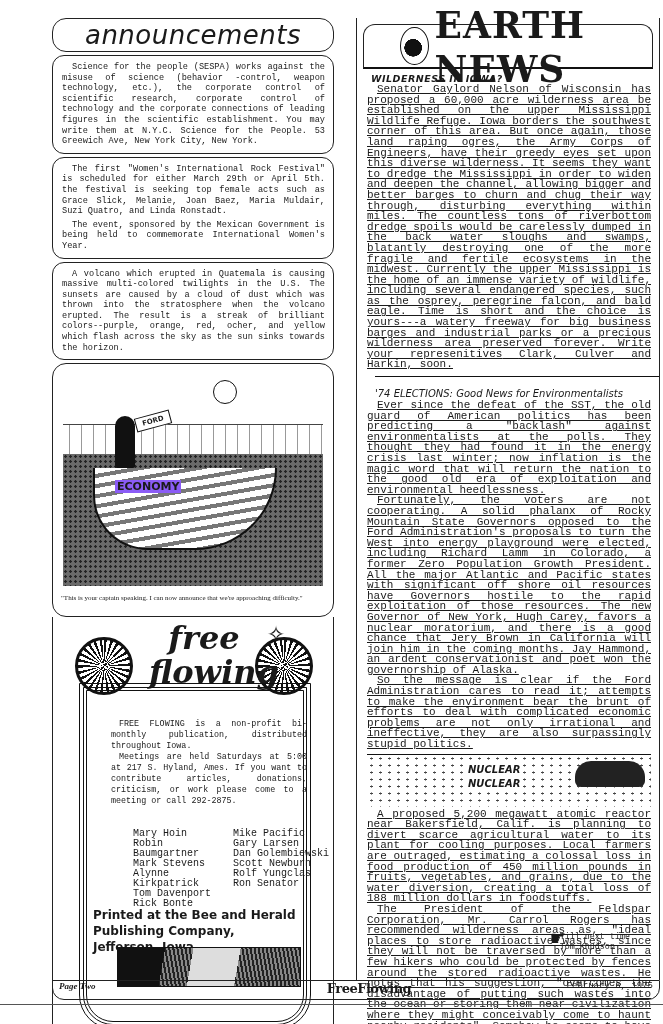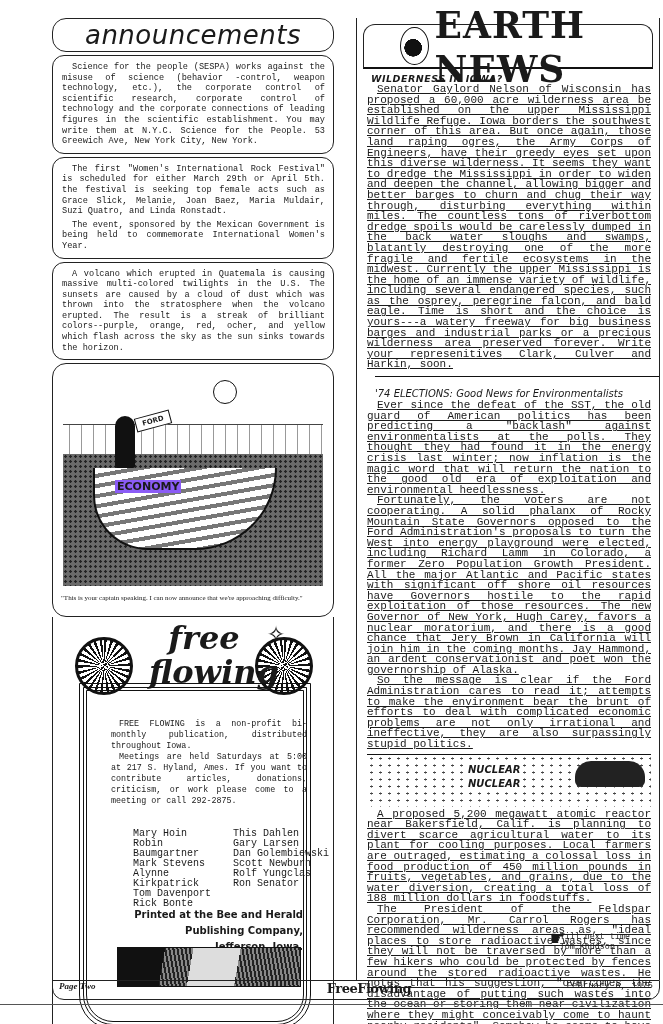--- a/index.html
+++ b/index.html
@@ -26,21 +26,21 @@
   .ff-frame{position:absolute;left:30px;right:26px;top:70px;bottom:14px;border:4px double #111;border-radius:0 0 30px 30px;outline:1.5px solid #111;outline-offset:3px;}
   .ff-title{position:absolute;left:96px;top:4px;font-family:"DejaVu Serif",serif;font-style:italic;font-weight:bold;font-size:32px;line-height:34px;text-align:center;width:110px;}
   .ff-star{position:absolute;left:214px;top:2px;font-size:30px;line-height:30px;}
   .fan{position:absolute;top:20px;width:52px;height:52px;border:3px solid #111;border-radius:50%;background:repeating-conic-gradient(#111 0 6deg,#fff 6deg 14deg);}
   .fan.l{left:22px;}
   .fan.r{right:20px;}
   .ff-text{position:absolute;left:58px;top:102px;width:196px;font-size:8.4px;line-height:11px;text-align:justify;}
   .ff-text p{margin:0;text-indent:8px;}
   .staff{position:absolute;left:80px;top:212px;width:200px;display:flex;font-size:10px;line-height:10px;}
   .staff ul{list-style:none;margin:0;padding:0;width:50%;}
-  .printed{position:absolute;left:40px;right:30px;top:290px;text-align:right;font-family:"DejaVu Sans",sans-serif;font-size:10px;font-weight:bold;line-height:16px;}
+  .printed{position:absolute;left:40px;right:30px;top:290px;text-align:left;font-family:"DejaVu Sans",sans-serif;font-size:12px;font-weight:bold;line-height:16px;}
   .ff-photo{position:absolute;left:64px;top:330px;width:182px;height:38px;background:#333;background-image:linear-gradient(100deg,#111 0 25%,transparent 25% 40%,#ddd 40% 65%,transparent 65%),repeating-linear-gradient(80deg,#222 0 2px,#888 2px 4px);border:1px solid #111;}
   .earth-head{margin:6px 6px 0 6px;height:42px;border:1.6px solid #222;border-radius:12px 12px 0 0;display:flex;align-items:center;border-bottom:2px solid #111;padding-left:32px;}
   .globe{width:36px;height:36px;border-radius:50%;border:1.5px solid #111;margin-left:4px;background:radial-gradient(circle at 45% 55%,#111 0 35%,#fff 36%);}
   .earth-title{font-family:"DejaVu Serif",serif;font-weight:bold;font-size:36px;letter-spacing:1px;margin-left:6px;transform:scaleY(1.05);}
   .hdl{font-family:"DejaVu Sans",sans-serif;font-style:italic;font-weight:bold;font-size:9.5px;margin:4px 0 0 14px;letter-spacing:0.5px;}
   .hdl2{font-family:"DejaVu Sans",sans-serif;font-style:italic;font-size:10px;margin:6px 0 1px 18px;border-top:1.5px solid #111;padding-top:11px;}
   .article{padding:0 8px 0 10px;font-size:11px;line-height:10.6px;text-align:justify;text-decoration:underline;}
   .article p{margin:0;text-indent:10px;}
   .u{text-decoration:underline;}
   .nuke{margin:4px 8px 2px 10px;height:52px;position:relative;border-top:1.5px solid #111;background-image:radial-gradient(#444 1px,transparent 1.6px);background-size:9px 7px;}
@@ -107,21 +107,21 @@
       <div class="staff">
         <ul>
           <li>Mary Hoin</li>
           <li>Robin Baumgartner</li>
           <li>Mark Stevens</li>
           <li>Alynne Kirkpatrick</li>
           <li>Tom Davenport</li>
           <li>Rick Bonte</li>
         </ul>
         <ul>
-          <li>This Dahlen</li>
+          <li>Mike Pacific</li>
           <li>Gary Larsen</li>
           <li>Dan Golembiewski</li>
           <li>Scott Newburn</li>
           <li>Rolf Yungclas</li>
           <li>Ron Senator</li>
         </ul>
       </div>
       <div class="printed">
         <div>Printed at the Bee and Herald Publishing Company,</div>
         <div>Jefferson, Iowa.</div>

